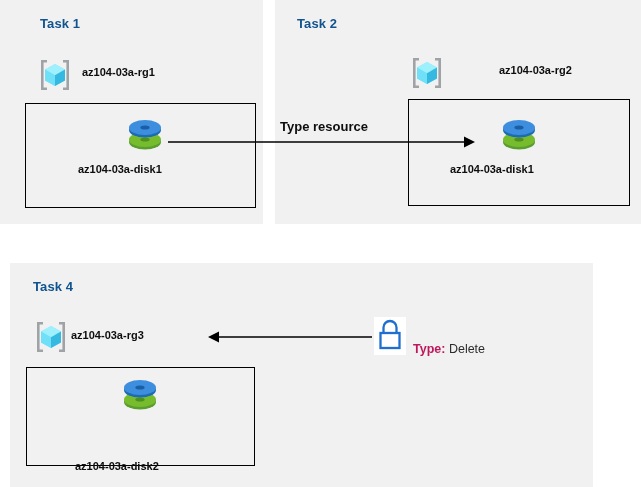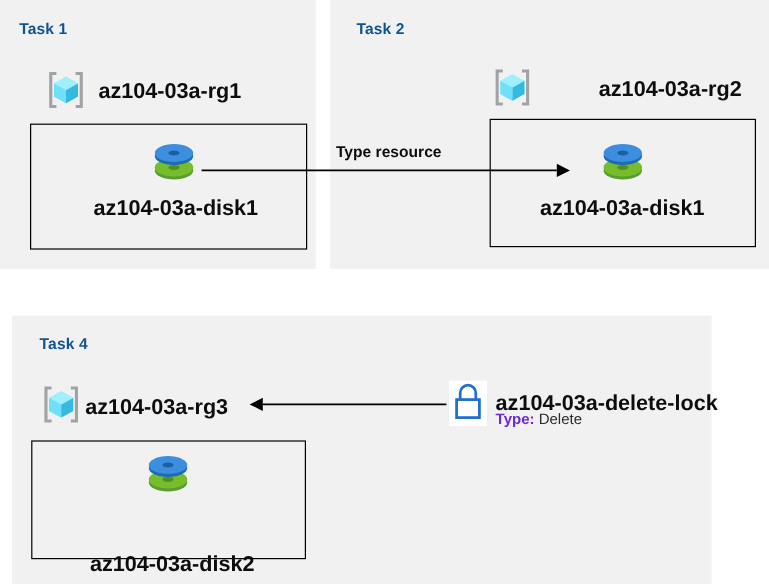--- a/index.html
+++ b/index.html
@@ -31,33 +31,33 @@
     white-space: nowrap;
   }
   .inner-box {
     position: absolute;
     border: 1.5px solid #000000;
     background: transparent;
     box-sizing: border-box;
   }
   .node-label {
     position: absolute;
-    font-size: 18px;
+    font-size: 11px;
     font-weight: bold;
     color: #0d0d0d;
     white-space: nowrap;
   }
   .sub-label {
     position: absolute;
     font-size: 12.5px;
     color: #2b2b2b;
     white-space: nowrap;
   }
   .sub-label b {
-    color: #6d28d9;
+    color: #be185d;
   }
   .icon {
     position: absolute;
   }
   .icon svg { display: block; }
   .edge-label {
     position: absolute;
     font-size: 13px;
     font-weight: bold;
     color: #0d0d0d;
@@ -68,21 +68,21 @@
     overflow: visible;
   }
 </style>
 </head>
 <body>
 
 <div id="canvas">
 
   <div class="panel" style="left:0px; top:0px; width:263px; height:224px;"></div>
 
-  <div class="panel-title" style="left:16px; top:16px;">Task 1</div>
+  <div class="panel-title" style="left:40px; top:16px;">Task 1</div>
 
   <div class="icon" style="left:36px; top:56px; width:38px; height:38px;">
     <svg width="38" height="38" viewBox="0 0 38 38">
       <path d="M11 4 L5 4 L5 34 L11 34 L11 31.5 L7.6 31.5 L7.6 6.5 L11 6.5 Z" fill="#a0a3a6"></path>
       <path d="M27 4 L33 4 L33 34 L27 34 L27 31.5 L30.4 31.5 L30.4 6.5 L27 6.5 Z" fill="#a0a3a6"></path>
       <path d="M19 8 L29 13.6 L29 24.4 L19 30 L9 24.4 L9 13.6 Z" fill="#7ee8fb"></path>
       <path d="M19 8 L29 13.6 L19 19.2 L9 13.6 Z" fill="#9ef0fd"></path>
       <path d="M19 19.2 L29 13.6 L29 24.4 L19 30 Z" fill="#35b9e0"></path>
       <path d="M19 19.2 L19 30 L9 24.4 L9 13.6 Z" fill="#6fe0f8"></path>
     </svg>
@@ -160,21 +160,20 @@
     <path d="M12 5.5 L1 11 L12 16.5 Z" fill="#000000"></path>
   </svg>
 
   <div class="icon" style="left:374px; top:317px; width:32px; height:38px;">
     <svg width="32" height="38" viewBox="0 0 32 38">
       <rect x="0" y="0" width="32" height="38" fill="#ffffff"></rect>
       <path d="M9.5 16 L9.5 10.5 A6.5 6.5 0 0 1 22.5 10.5 L22.5 16" fill="none" stroke="#1f6fd0" stroke-width="2.3"></path>
       <rect x="6.5" y="16" width="19" height="15" fill="none" stroke="#1f6fd0" stroke-width="2.3"></rect>
     </svg>
   </div>
-  <div class="node-label" style="left:413px; top:326px;">az104-03a-delete-lock</div>
   <div class="sub-label" style="left:413px; top:342px;">
     <b>Type:</b>
     <span>Delete</span>
   </div>
 
   <div class="inner-box" style="left:26px; top:367px; width:229px; height:99px;"></div>
 
   <div class="icon" style="left:118px; top:374px; width:44px; height:42px;">
     <svg width="44" height="42" viewBox="0 0 44 42">
       <ellipse cx="22" cy="28" rx="16" ry="7.5" fill="#5a9e2f"></ellipse>

